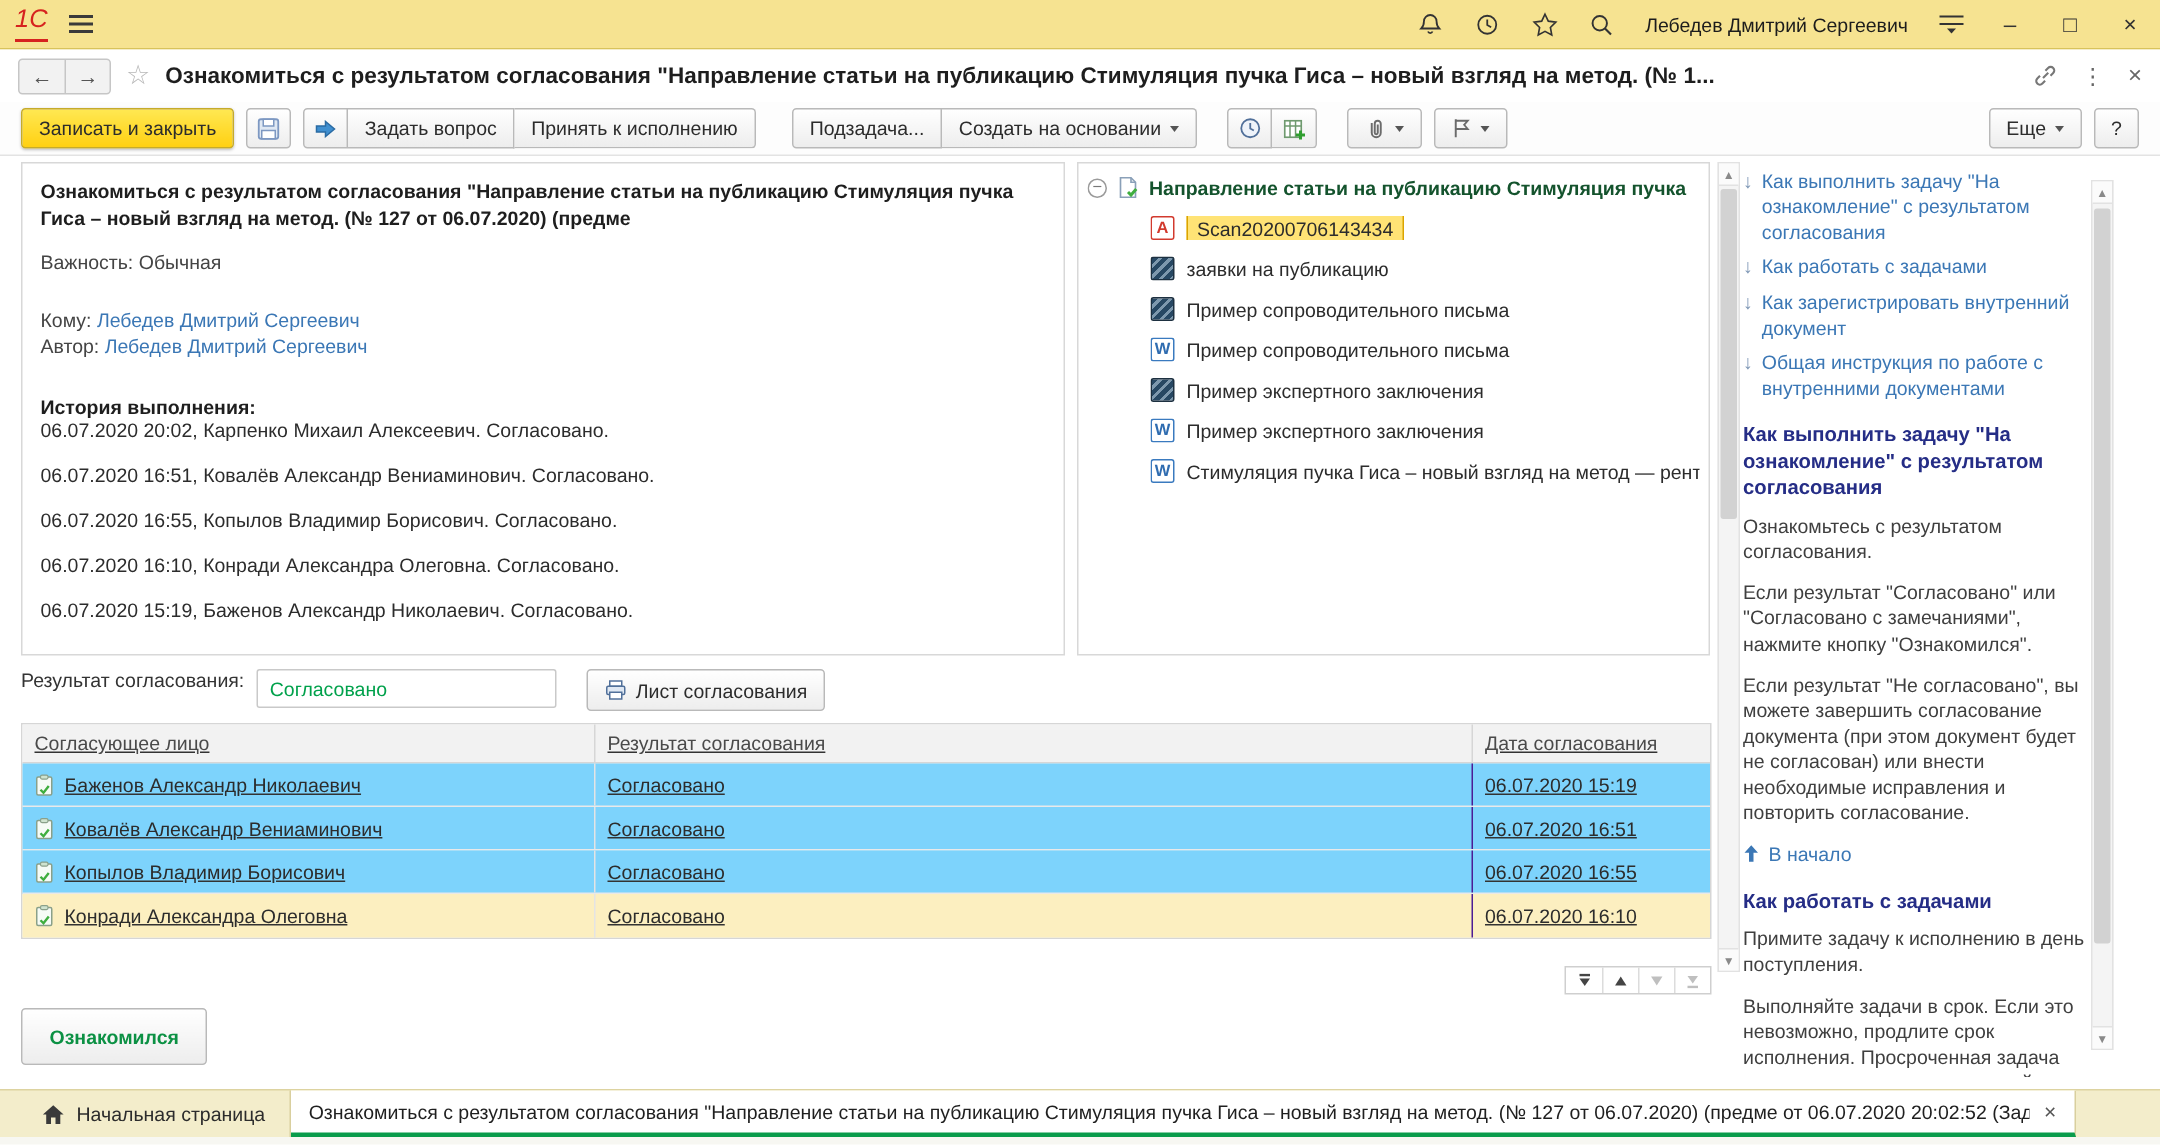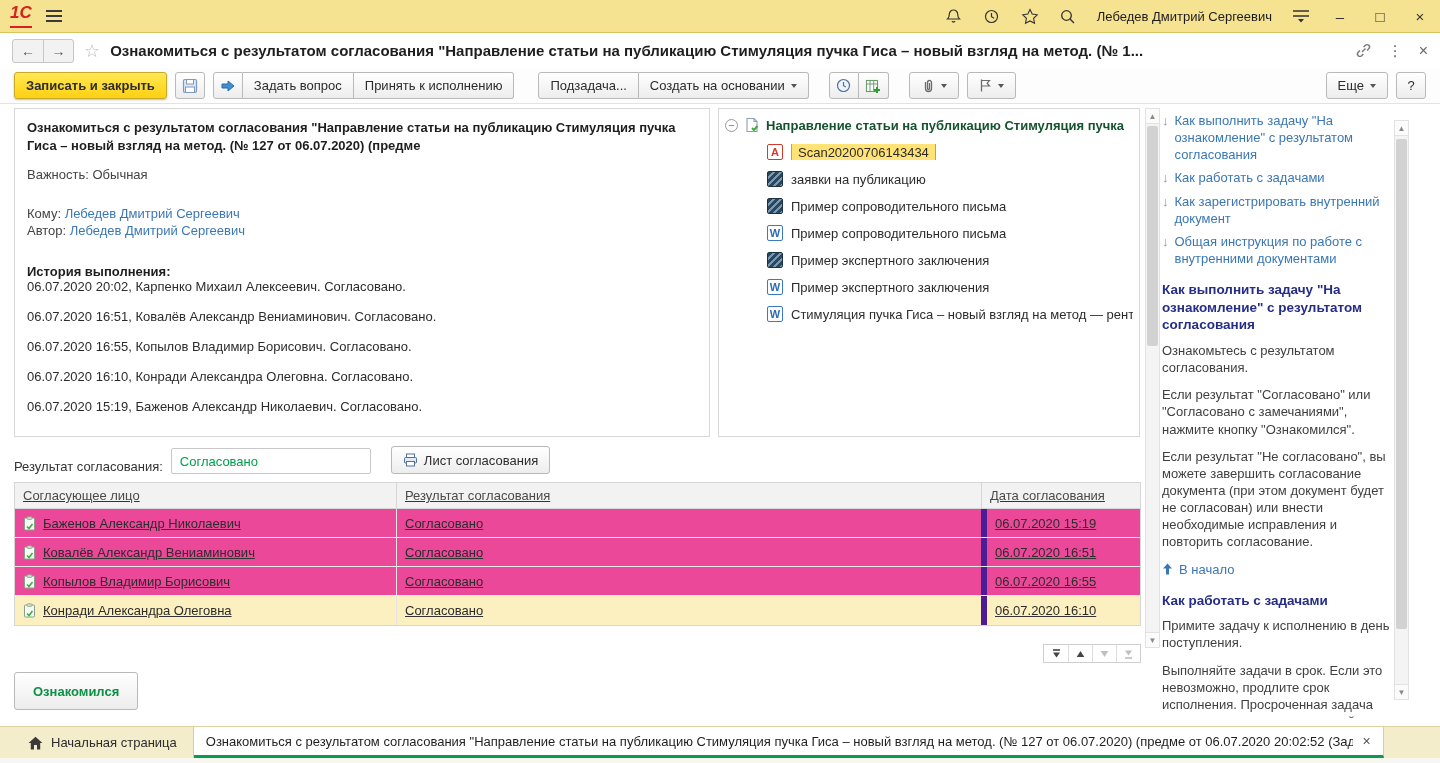--- a/index.html
+++ b/index.html
@@ -3,21 +3,21 @@
 <meta charset="utf-8">
 <style>
   * { margin:0; padding:0; box-sizing:border-box; }
   html,body { width:1440px; height:763px; overflow:hidden; background:#fff;
     font-family:"Liberation Sans","DejaVu Sans",sans-serif; font-size:13px; color:#333; }
 
   
   .titlebar { position:absolute; left:0; top:0; width:1440px; height:33px;
     background:#f6e391; display:flex; align-items:center; padding:0 10px; gap:14px;
     border-bottom:1px solid #d8c35c; }
-  .logo1c { color:#d6231f; font-weight:bold; font-style:italic; font-size:17px;
+  .logo1c { color:#d6231f; font-weight:normal; font-style:italic; font-size:17px;
     border-bottom:2px solid #d6231f; line-height:1; padding-bottom:5px; }
   .burger { display:inline-flex; flex-direction:column; gap:3px; cursor:pointer; }
   .burger i { width:16px; height:2px; background:#3a3a3a; }
   .titlebar .apptitle { font-size:13px; color:#1c1c1c; white-space:nowrap; overflow:hidden; flex:0 1 auto; }
   .titlebar .tb-right { margin-left:auto; display:flex; align-items:center; gap:20px; }
   .tb-ic { width:18px; height:18px; display:inline-flex; align-items:center; justify-content:center; cursor:pointer; color:#333; }
   .tb-user { font-size:13px; color:#1c1c1c; white-space:nowrap; cursor:pointer; }
   .winctl { font-size:15px; color:#333; cursor:pointer; width:20px; text-align:center; }
 
   
@@ -32,21 +32,21 @@
   .winheader .wh-right { margin-left:auto; display:flex; align-items:center; gap:16px; color:#666; }
   .dots { font-size:15px; letter-spacing:0; cursor:pointer; }
   .wh-close { font-size:16px; cursor:pointer; }
 
   
   .toolbar { position:absolute; left:0; top:68px; width:1440px; height:36px; background:#fdfdfd;
     border-bottom:1px solid #e3e3e3; display:flex; align-items:center; padding:0 14px; gap:8px; }
   .btn { display:inline-flex; align-items:center; justify-content:center; gap:6px; height:27px; padding:0 11px;
     background:linear-gradient(#ffffff,#ededed); border:1px solid #b9b9b9; border-radius:3px;
     font-size:13px; color:#2c2c2c; cursor:pointer; white-space:nowrap; }
-  .btn.primary { background:linear-gradient(#ffe852,#ffd012); border-color:#c6ab2a; font-weight:bold;
+  .btn.primary { background:linear-gradient(#ffe852,#ffd012); border-color:#c6ab2a; font-weight:normal;
     box-shadow:0 1px 2px rgba(0,0,0,.25); }
   .btn.iconbtn { width:30px; padding:0; }
   .btngroup { display:inline-flex; }
   .btngroup .btn { border-radius:0; }
   .btngroup .btn:first-child { border-radius:3px 0 0 3px; }
   .btngroup .btn:last-child { border-radius:0 3px 3px 0; }
   .btngroup .btn + .btn { border-left:none; }
   .caret { width:0; height:0; border-left:3.5px solid transparent; border-right:3.5px solid transparent;
     border-top:4px solid #555; display:inline-block; }
   .toolbar .tbar-right { margin-left:auto; display:flex; gap:8px; }
@@ -77,34 +77,34 @@
     display:inline-flex; align-items:center; justify-content:center; font-size:11px; line-height:1; background:#fff; cursor:pointer; }
 
   
   .vscroll { position:absolute; background:#f4f4f4; border:1px solid #e2e2e2; width:15px; }
   .vscroll .sb-btn { height:15px; display:flex; align-items:center; justify-content:center; font-size:8px;
     color:#8a8a8a; background:#fbfbfb; border-bottom:1px solid #e2e2e2; cursor:pointer; }
   .vscroll .sb-btn.bottom { position:absolute; bottom:0; left:0; right:0; border-top:1px solid #e2e2e2; border-bottom:none; }
   .vscroll .thumb { position:absolute; left:1px; right:1px; background:#d2d2d2; border-radius:2px; cursor:pointer; }
 
   
-  .result-row { position:absolute; left:14px; top:446px; height:28px; display:flex; align-items:flex-end; gap:8px; }
+  .result-row { position:absolute; left:14px; top:446px; height:28px; display:flex; align-items:flex-start; gap:8px; }
   .result-field { width:200px; height:26px; border:1px solid #c9c9c9; border-radius:2px; background:#fff;
     display:flex; align-items:center; padding:0 8px; color:#00a14b; }
   .sheet-btn { height:28px; }
 
   
   .grid { position:absolute; left:14px; top:482px; width:1127px; border:1px solid #d6d6d6;text-decoration:underline; }
   .grid-head { display:flex; background:#f2f2f2; border-bottom:1px solid #d6d6d6; height:26px; color:#4a4a4a; }
   .grid-head .c { display:flex; align-items:center; padding:0 8px; }
-  .grid-row { display:flex; height:29px; border-bottom:1px solid #e9e9e9; background:#ec4899; cursor:pointer; }
+  .grid-row { display:flex; height:29px; border-bottom:1px solid #e9e9e9; background:#7dd3fc; cursor:pointer; }
   .grid-row:last-child { border-bottom:none; }
   .grid-row .c { display:flex; align-items:center; padding:0 8px; gap:7px; white-space:nowrap; overflow:hidden; color:#2c2c2c; }
   .grid-row.selected { background:#fcefc0; }
-  .c1 { width:381px; } .c2 { width:585px; border-left:1px solid #e4e4e4; } .c3 { width:159px; border-left:6px solid #4c1d95; }
+  .c1 { width:381px; } .c2 { width:585px; border-left:1px solid #e4e4e4; } .c3 { width:159px; border-left:1px solid #4c1d95; }
   .grid-head .c2, .grid-head .c3 { border-left:1px solid #d6d6d6; }
 
   .navbtns { position:absolute; left:1043px; top:644px; display:flex; border:1px solid #cfcfcf; background:#fff; }
   .navbtns .nb { width:24px; height:17px; display:flex; align-items:center; justify-content:center; cursor:pointer; }
   .navbtns .nb + .nb { border-left:1px solid #dcdcdc; }
 
   .ack-btn { position:absolute; left:14px; top:672px; height:38px; padding:0 18px;
     color:#0c9144; font-weight:bold; font-size:13px; }
 
   

